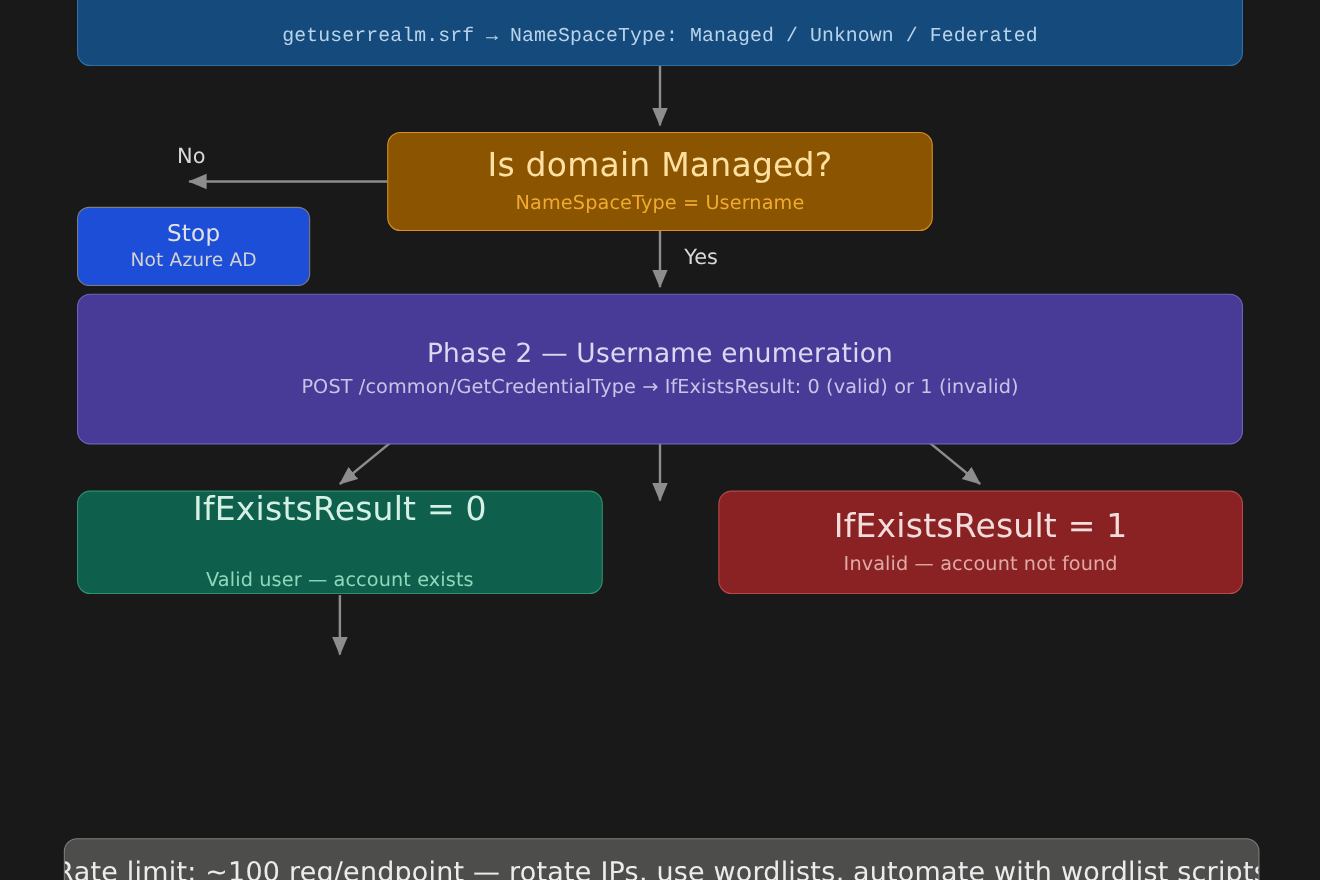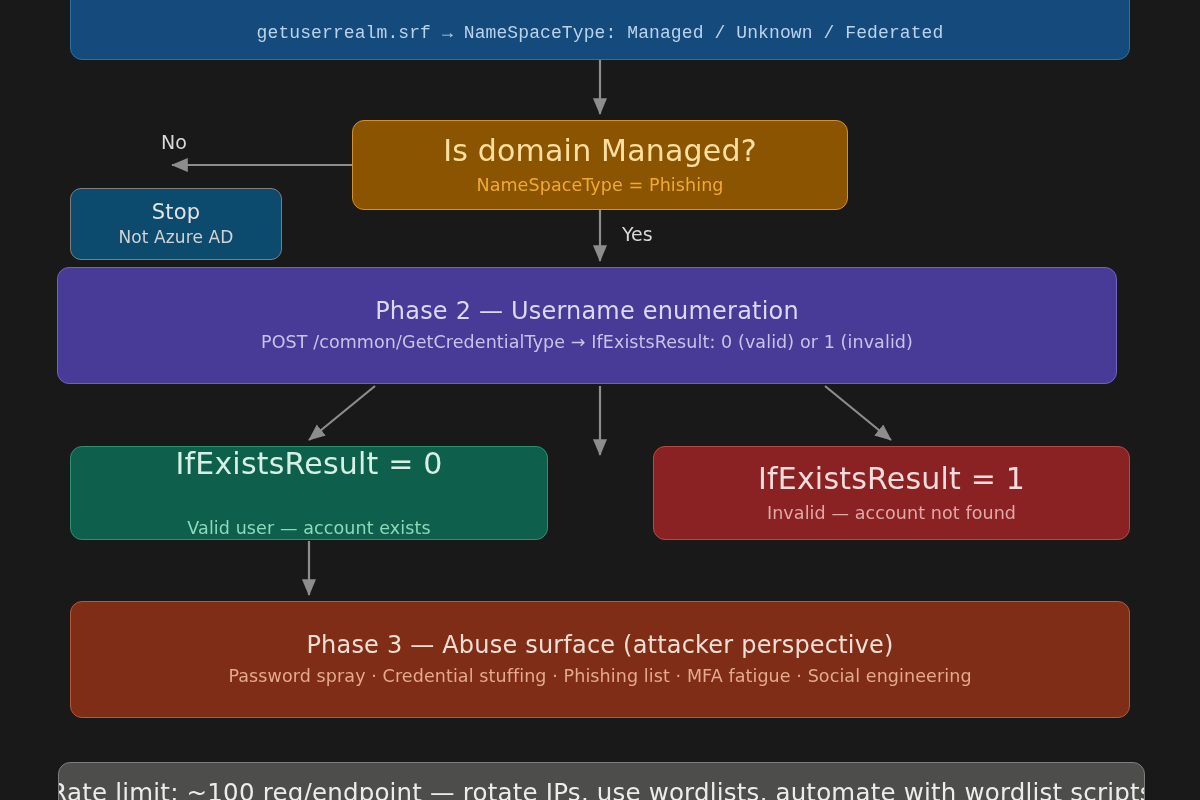--- a/index.html
+++ b/index.html
@@ -68,33 +68,33 @@
   }
   #node-decision .title { color: #ffe0a0; }
   #node-decision .sub   { color: #f0ab2e; }
 
   
   #node-stop {
     left: 70px;
     top: 188px;
     width: 212px;
     height: 72px;
-    background: #0c4a6e;
+    background: #1d4ed8;
     border: 1.5px solid #7d7d7d;
     border-radius: 11px;
   }
   #node-stop .title { color: #e3e3e3; font-size: 21px; }
   #node-stop .sub   { color: #d2d2d2; font-size: 17px; margin-top: 3px; }
 
   
   #node-phase2 {
-    left: 57px;
+    left: 70px;
     top: 267px;
     width: 1060px;
-    height: 117px;
+    height: 137px;
     background: #473b97;
     border: 1.5px solid #6f63bf;
   }
   #node-phase2 .title { color: #dcd8f2; font-size: 24px; }
   #node-phase2 .sub   { color: #c9c3e8; }
 
   
   #node-valid {
     left: 70px;
     top: 446px;
@@ -194,21 +194,21 @@
 
     <line x1="309" y1="541" x2="309" y2="595" stroke="#8d8d8d" stroke-width="2.2" marker-end="url(#arrowhead)"></line>
   </svg>
 
   <div class="node" id="node-phase1">
     <div class="sub">getuserrealm.srf → NameSpaceType: Managed / Unknown / Federated</div>
   </div>
 
   <div class="node" id="node-decision">
     <div class="title">Is domain Managed?</div>
-    <div class="sub">NameSpaceType = Phishing</div>
+    <div class="sub">NameSpaceType = Username</div>
   </div>
 
   <div class="node" id="node-stop">
     <div class="title">Stop</div>
     <div class="sub">Not Azure AD</div>
   </div>
 
   <div class="node" id="node-phase2">
     <div class="title">Phase 2 — Username enumeration</div>
     <div class="sub">POST /common/GetCredentialType → IfExistsResult: 0 (valid) or 1 (invalid)</div>
@@ -217,24 +217,20 @@
   <div class="node" id="node-valid">
     <div class="title">IfExistsResult = 0</div>
     <div class="sub">Valid user — account exists</div>
   </div>
 
   <div class="node" id="node-invalid">
     <div class="title">IfExistsResult = 1</div>
     <div class="sub">Invalid — account not found</div>
   </div>
 
-  <div class="node" id="node-phase3">
-    <div class="title">Phase 3 — Abuse surface (attacker perspective)</div>
-    <div class="sub">Password spray · Credential stuffing · Phishing list · MFA fatigue · Social engineering</div>
-  </div>
 
   <div class="node" id="node-footer">
     <div class="title">Rate limit: ~100 req/endpoint — rotate IPs, use wordlists, automate with wordlist scripts</div>
   </div>
 
   <div class="edge-label" id="label-no">No</div>
   <div class="edge-label" id="label-yes">Yes</div>
 
 </div>
 

